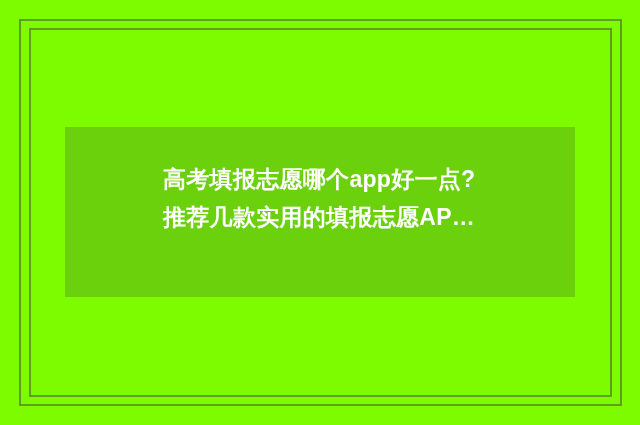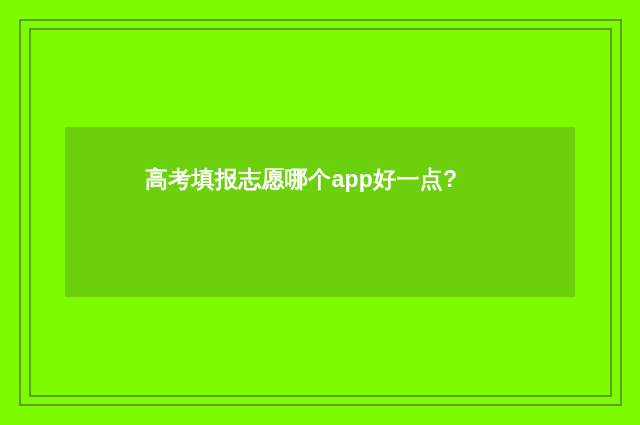--- a/index.html
+++ b/index.html
@@ -48,21 +48,21 @@
     position: absolute;
     left: 65px;
     top: 127px;
     width: 510px;
     height: 170px;
     background: #6cd10d;
   }
 
   .headline {
     position: absolute;
-    left: 145px;
+    left: 163px;
     top: 160px;
     width: 360px;
     color: #ffffff;
     font-size: 23px;
     font-weight: bold;
     line-height: 38px;
     letter-spacing: 0.3px;
     white-space: nowrap;
   }
 
@@ -76,15 +76,16 @@
 <div id="canvas">
 
   <div class="frame-outer"></div>
 
   <div class="frame-inner"></div>
 
   <div class="text-panel"></div>
 
   <div class="headline">
     <span class="line">高考填报志愿哪个app好一点?</span>
+    <span class="line">推荐几款实用的填报志愿AP…</span>
   </div>
 
 </div>
 
 </body></html>

